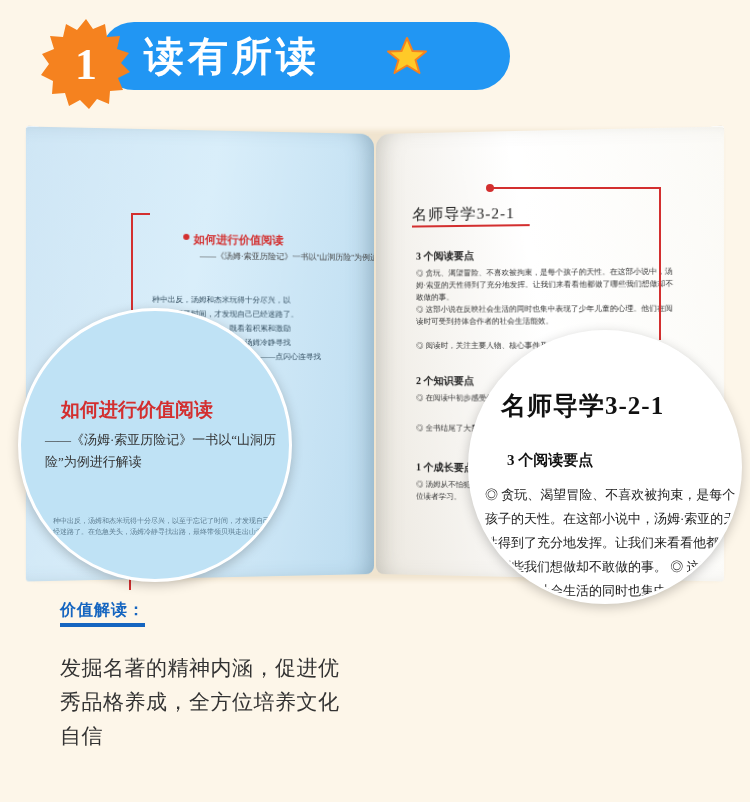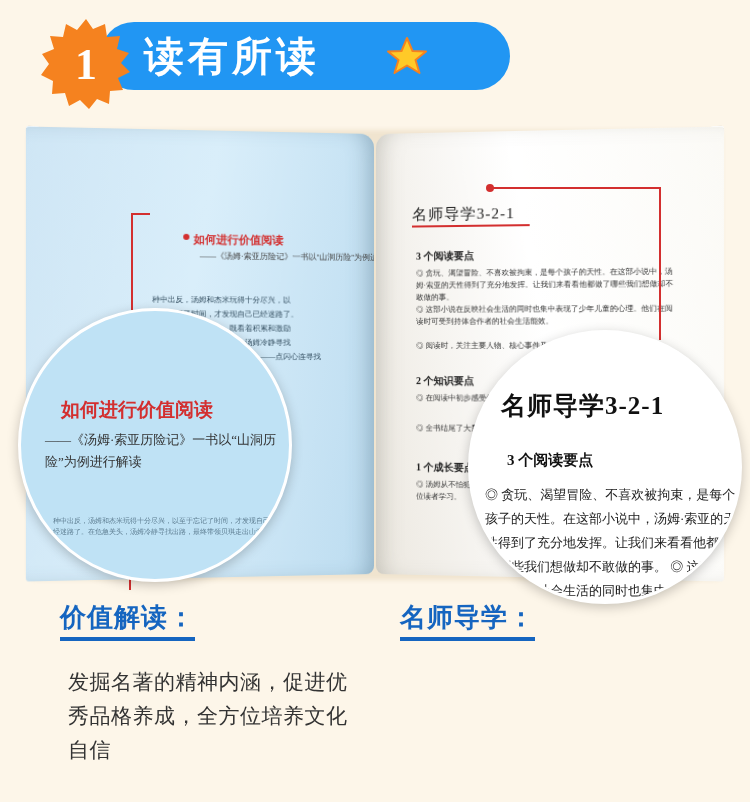--- a/index.html
+++ b/index.html
@@ -271,37 +271,36 @@
 
   
   .caption {
     position: absolute;
     top: 600px;
     width: 300px;
   }
   .caption.left { left: 60px; }
   .caption.right { left: 400px; }
   .cap-head {
-    font-size: 26px;
+    font-size: 16px;
     font-weight: bold;
     color: #1565c0;
     letter-spacing: 1px;
     margin: 0 0 6px 0;
     display: inline-block;
     border-bottom: 4px solid #1565c0;
     padding-bottom: 2px;
   }
   .cap-body {
     margin-top: 18px;
     font-size: 21px;
     color: #333;
     line-height: 34px;
     letter-spacing: 0.5px;
     width: 290px;
-    margin-left: 8px;
   }
 </style>
 </head>
 <body>
 
 <div class="header">
   <div class="header-pill"></div>
 
   <div class="burst">
     <svg width="92" height="92" viewBox="0 0 92 92">
@@ -376,14 +375,13 @@
     <div class="mag-right-body">◎ 贪玩、渴望冒险、不喜欢被拘束，是每个孩子的天性。在这部小说中，汤姆·索亚的天性得到了充分地发挥。让我们来看看他都做了哪些我们想做却不敢做的事。 ◎ 这部小说在反映社会生活的同时也集中表现了少年儿童的心理。</div>
   </div>
 </div>
 
 <div class="caption left">
   <div class="cap-head">价值解读：</div>
   <div class="cap-body">发掘名著的精神内涵，促进优秀品格养成，全方位培养文化自信</div>
 </div>
 
 <div class="caption right">
-  <div class="cap-head">名师导学：</div>
 </div>
 
 </body></html>

